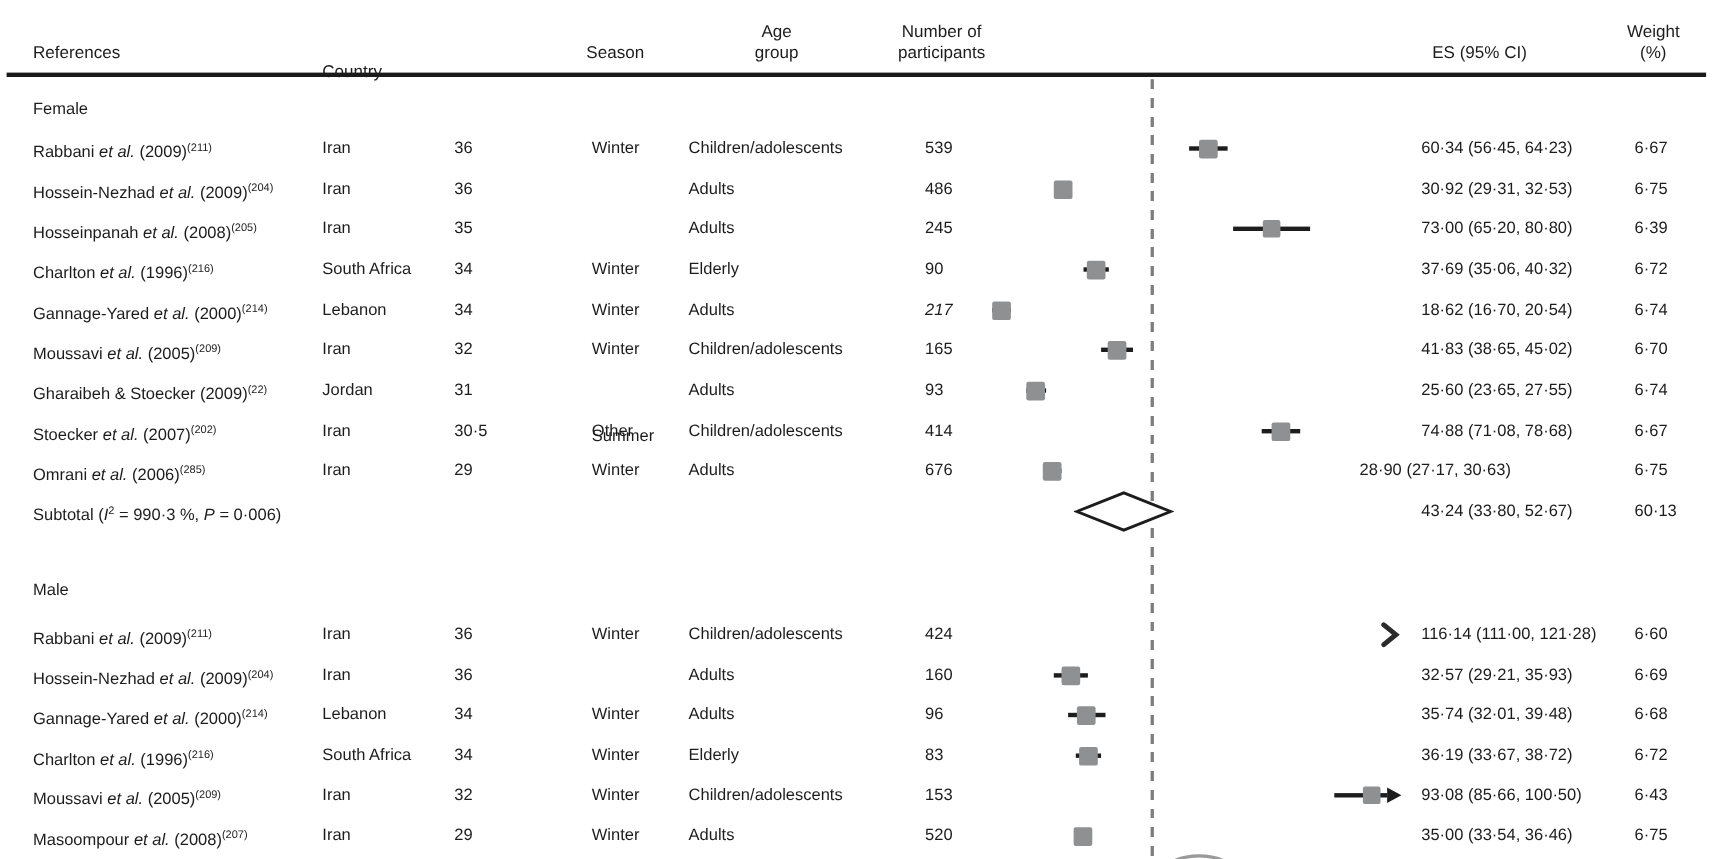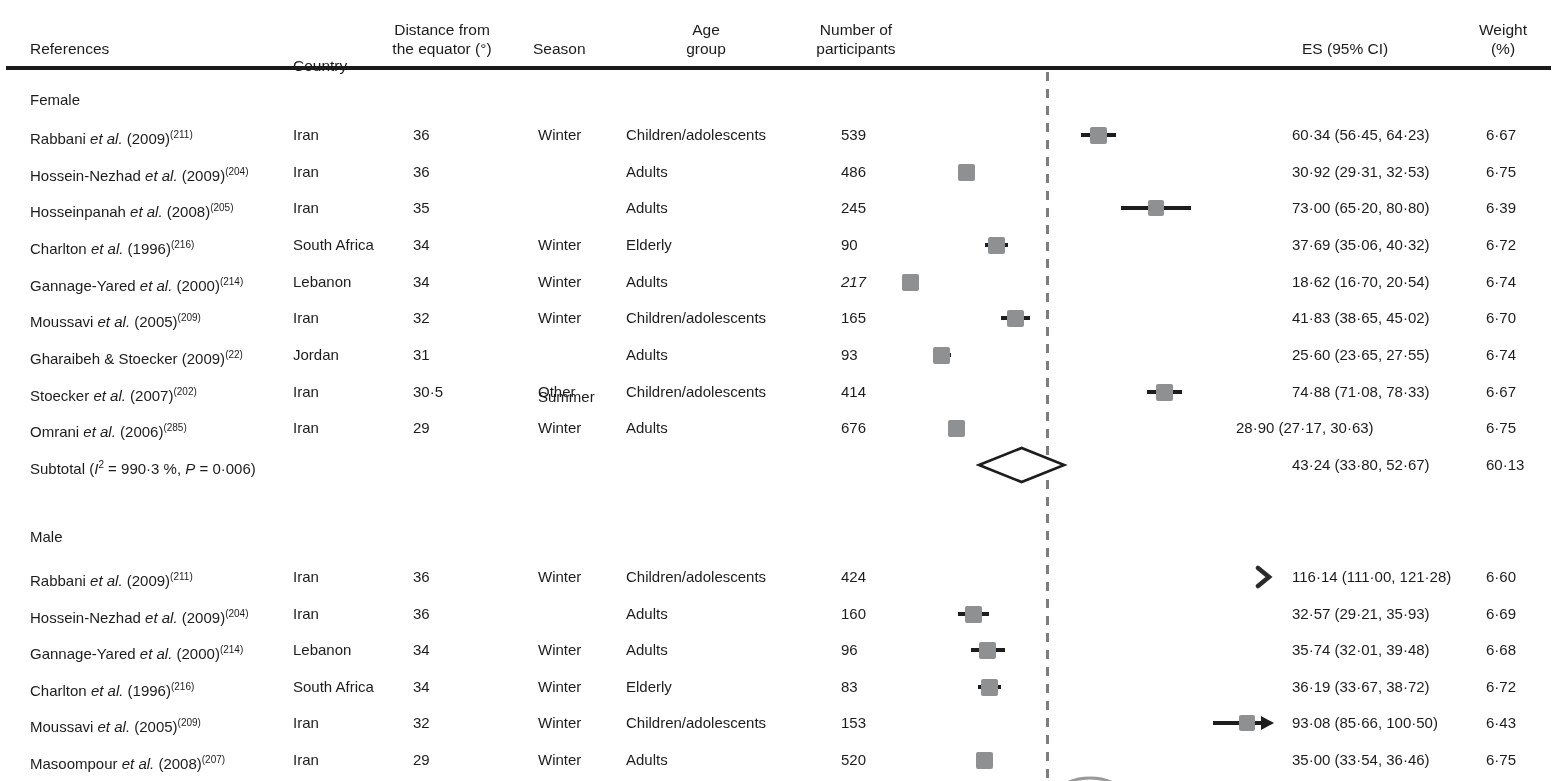--- a/index.html
+++ b/index.html
@@ -28,24 +28,20 @@
   .arrowhead{position:absolute;width:0;height:0;border-top:7px solid transparent;border-bottom:7px solid transparent;border-left:13px solid #1d1d1d;}
   .svg-abs{position:absolute;}
 </style>
 </head>
 <body>
 
 <div id="page">
 
   <div class="hdr" style="left:30px;top:39px;">References</div>
   <div class="hdr" style="left:293px;top:39px;margin-top:17px;">Country</div>
-  <div class="hdr center" style="left:362px;top:20px;width:160px;">
-    <div>Distance from</div>
-    <div>the equator (°)</div>
-  </div>
   <div class="hdr" style="left:533px;top:39px;">Season</div>
   <div class="hdr center" style="left:666px;top:20px;width:80px;">
     <div>Age</div>
     <div>group</div>
   </div>
   <div class="hdr center" style="left:796px;top:20px;width:120px;">
     <div>Number of</div>
     <div>participants</div>
   </div>
   <div class="hdr" style="left:1302px;top:39px;">ES (95% CI)</div>
@@ -128,21 +124,21 @@
       <div class="cell" style="left: 1292px; top: 344px;">25·60 (23·65, 27·55)</div>
       <div class="cell" style="left: 1486px; top: 344px;">6·74</div>
       <div class="cell" style="left: 30px; top: 381px;"><span><span>Stoecker </span><i>et al.</i><span> (2007)</span><sup>(202)</sup></span></div>
       <div class="cell" style="left: 293px; top: 381px;">Iran</div>
       <div class="cell" style="left: 413px; top: 381px;">30·5</div>
       <div class="cell" style="left: 538px; top: 381px;">Other</div>
       <div class="cell" style="left: 626px; top: 381px;">Children/adolescents</div>
       <div class="cell" style="left: 841px; top: 381px;">414</div>
       <div class="whisker" style="left: 1147.33px; width: 34.314px; top: 390px; background: rgb(29, 29, 29);"></div>
       <div class="sq" style="width: 17px; height: 17px; left: 1155.98px; top: 383.5px; background: rgb(142, 144, 146);"></div>
-      <div class="cell" style="left: 1292px; top: 381px;">74·88  (71·08, 78·33)</div>
+      <div class="cell" style="left: 1292px; top: 381px;">74·88  (71·08, 78·68)</div>
       <div class="cell" style="left: 1486px; top: 381px;">6·67</div>
       <div class="cell" style="left: 30px; top: 417px;"><span><span>Omrani </span><i>et al.</i><span> (2006)</span><sup>(285)</sup></span></div>
       <div class="cell" style="left: 293px; top: 417px;">Iran</div>
       <div class="cell" style="left: 413px; top: 417px;">29</div>
       <div class="cell" style="left: 538px; top: 417px;">Winter</div>
       <div class="cell" style="left: 626px; top: 417px;">Adults</div>
       <div class="cell" style="left: 841px; top: 417px;">676</div>
       <div class="whisker" style="left: 949.073px; width: 15.6219px; top: 426px; background: rgb(29, 29, 29);"></div>
       <div class="sq" style="width: 17px; height: 17px; left: 948.383px; top: 419.5px; background: rgb(142, 144, 146);"></div>
       <div class="cell" style="left: 1236px; top: 417px;">28·90 (27·17, 30·63)</div>

